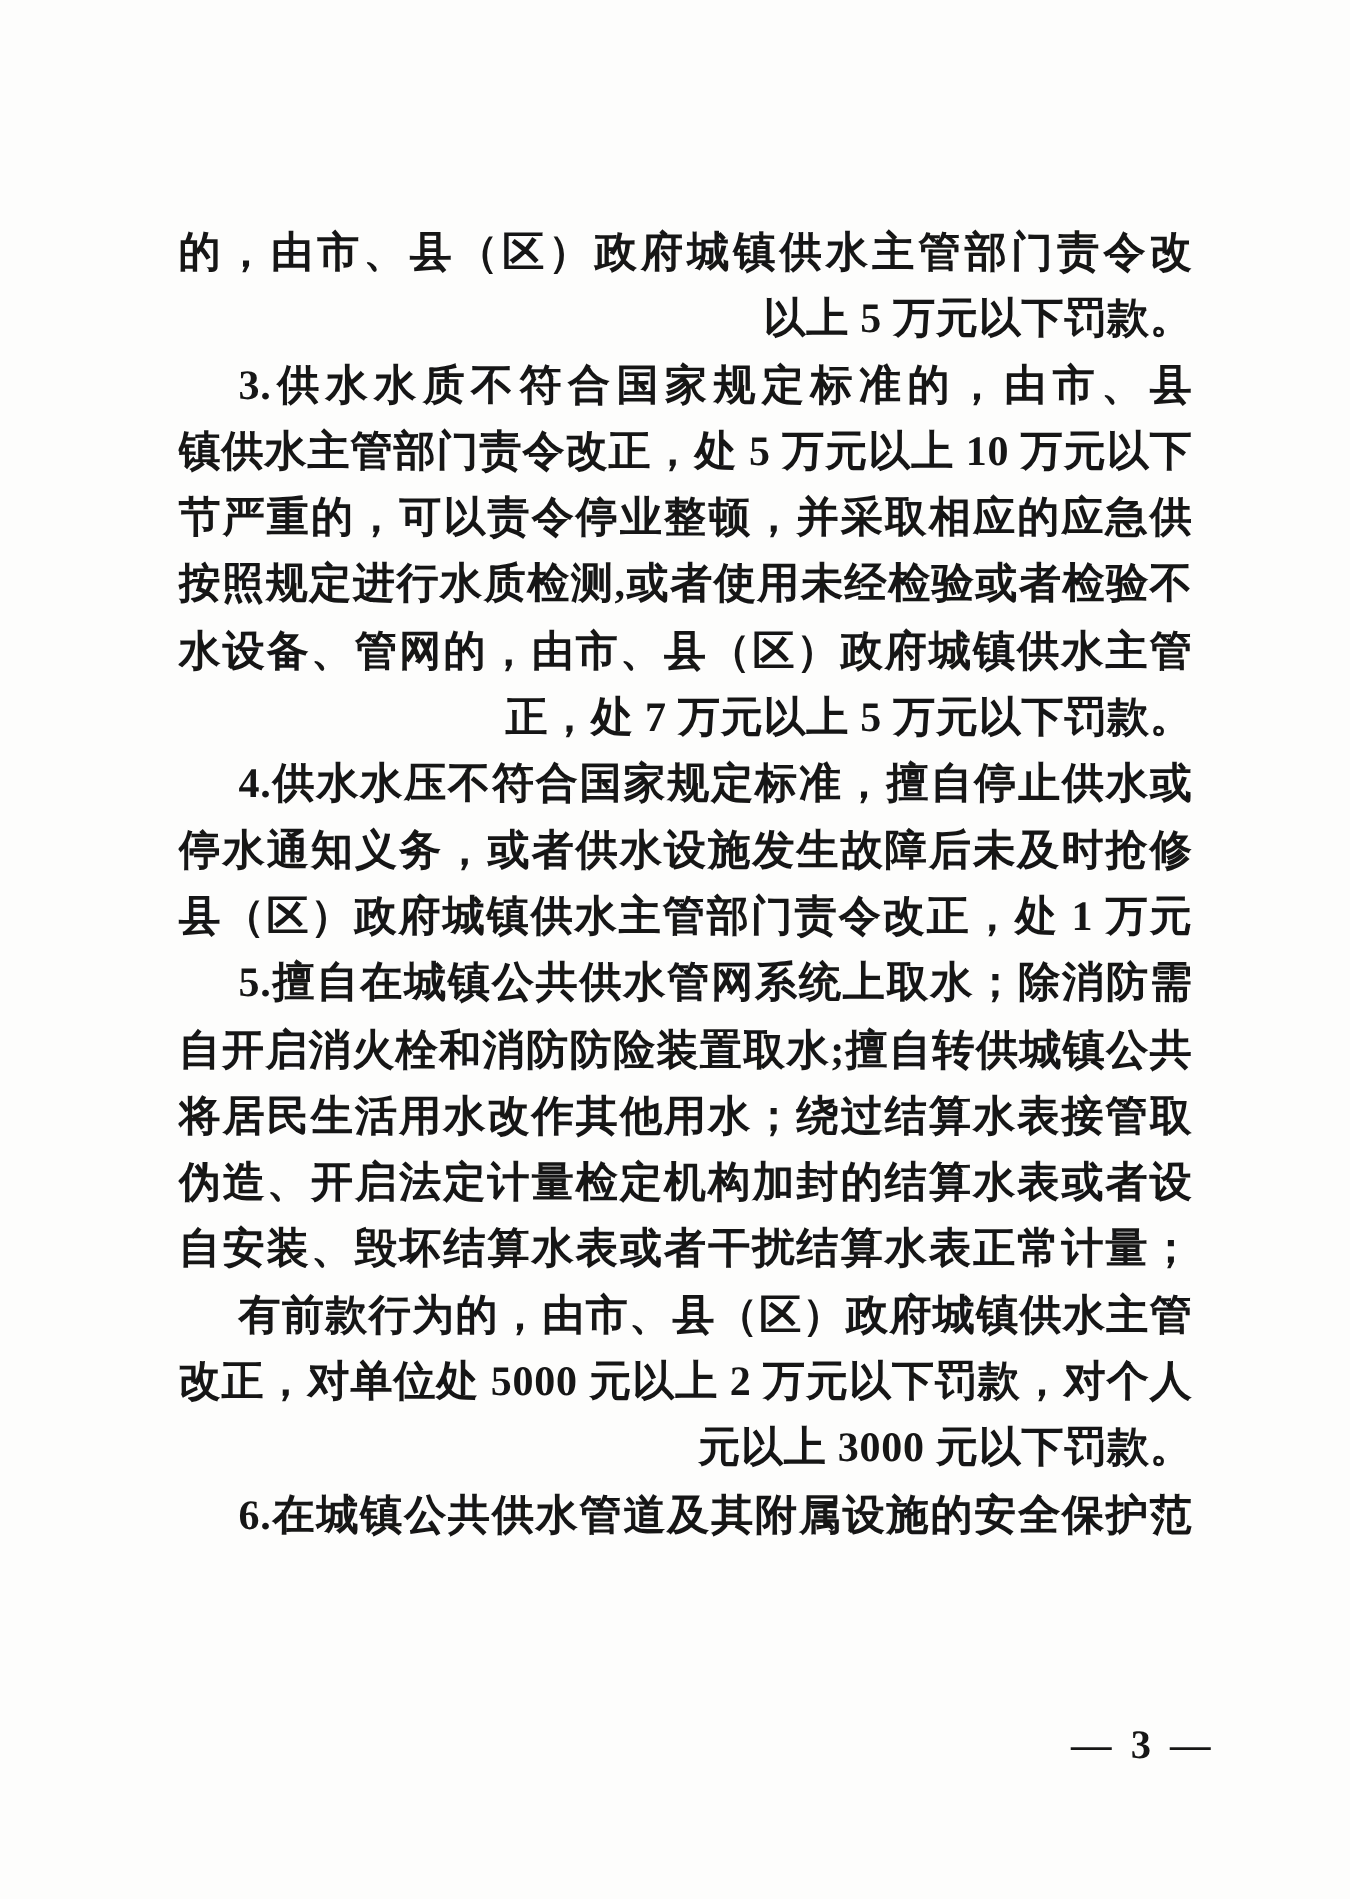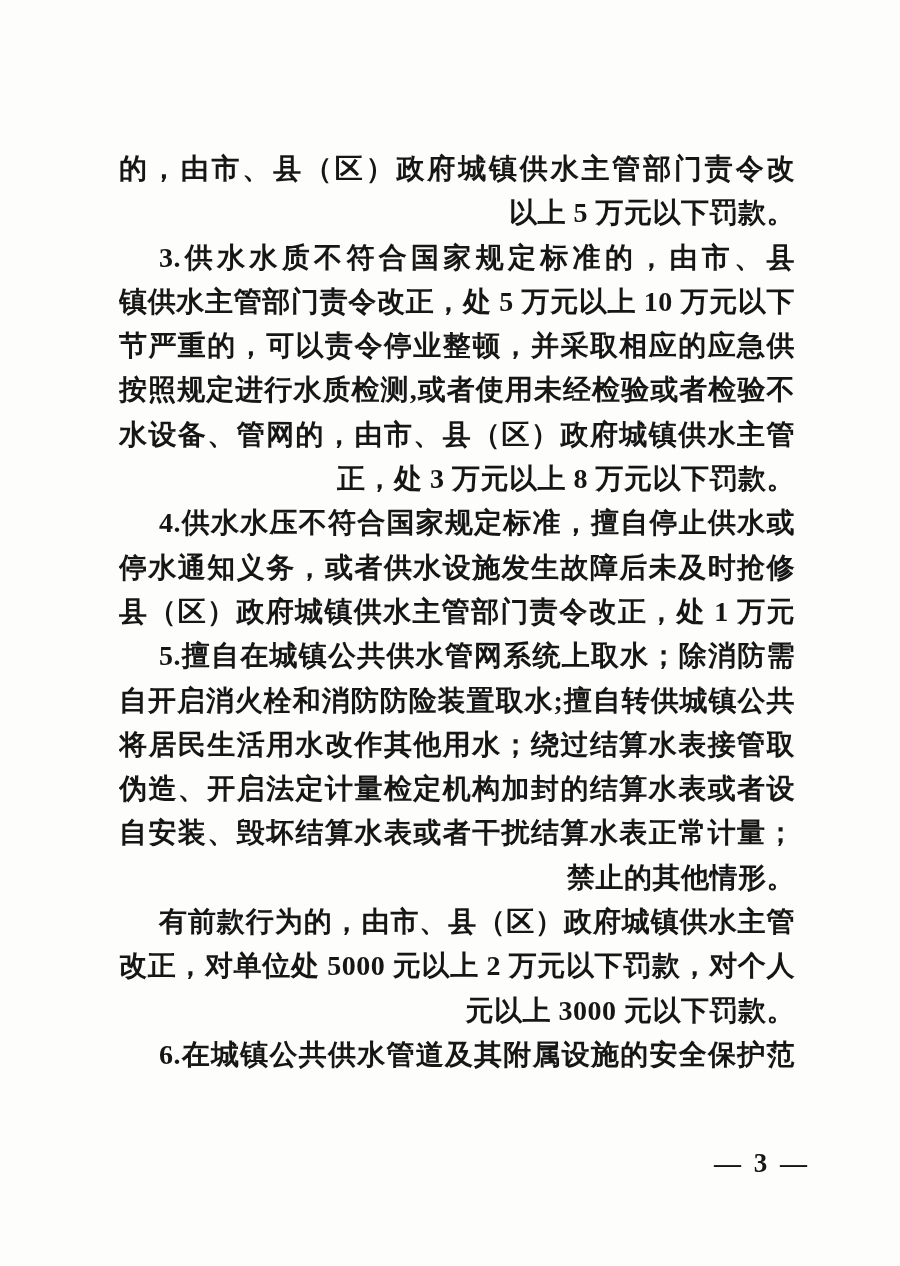--- a/index.html
+++ b/index.html
@@ -54,29 +54,28 @@
 
 <div class="page">
   <div class="text-block" id="doc-lines">
       <div class="doc-line fill">的，由市、县（区）政府城镇供水主管部门责令改正，处 3 万元</div>
       <div class="doc-line">以上 5 万元以下罚款。</div>
       <div class="doc-line fill indent">3.供水水质不符合国家规定标准的，由市、县（区）政府城</div>
       <div class="doc-line fill">镇供水主管部门责令改正，处 5 万元以上 10 万元以下罚款；情</div>
       <div class="doc-line fill">节严重的，可以责令停业整顿，并采取相应的应急供水措施；未</div>
       <div class="doc-line fill">按照规定进行水质检测,或者使用未经检验或者检验不合格的供</div>
       <div class="doc-line fill">水设备、管网的，由市、县（区）政府城镇供水主管部门责令改</div>
-      <div class="doc-line">正，处 3 万元以上 8 万元以下罚款。</div>
+      <div class="doc-line">正，处 7 万元以上 5 万元以下罚款。</div>
       <div class="doc-line fill indent">4.供水水压不符合国家规定标准，擅自停止供水或者未履行</div>
       <div class="doc-line fill">停水通知义务，或者供水设施发生故障后未及时抢修的，由市、</div>
       <div class="doc-line fill">县（区）政府城镇供水主管部门责令改正，处 1 万元以上 5 万元</div>
       <div class="doc-line fill indent">5.擅自在城镇公共供水管网系统上取水；除消防需要外，擅</div>
       <div class="doc-line fill">自开启消火栓和消防防险装置取水;擅自转供城镇公共供水或者</div>
       <div class="doc-line fill">将居民生活用水改作其他用水；绕过结算水表接管取水；拆除、</div>
       <div class="doc-line fill">伪造、开启法定计量检定机构加封的结算水表或者设施封印；擅</div>
       <div class="doc-line fill">自安装、毁坏结算水表或者干扰结算水表正常计量；法律、法规</div>
-      <div class="doc-line">禁止的其他情形。</div>
       <div class="doc-line fill indent">有前款行为的，由市、县（区）政府城镇供水主管部门责令</div>
       <div class="doc-line fill">改正，对单位处 5000 元以上 2 万元以下罚款，对个人处 1000</div>
       <div class="doc-line">元以上 3000 元以下罚款。</div>
       <div class="doc-line fill indent">6.在城镇公共供水管道及其附属设施的安全保护范围内，建</div>
     </div>
   <div class="footer">— 3 —</div>
 </div>
 
 </body></html>

